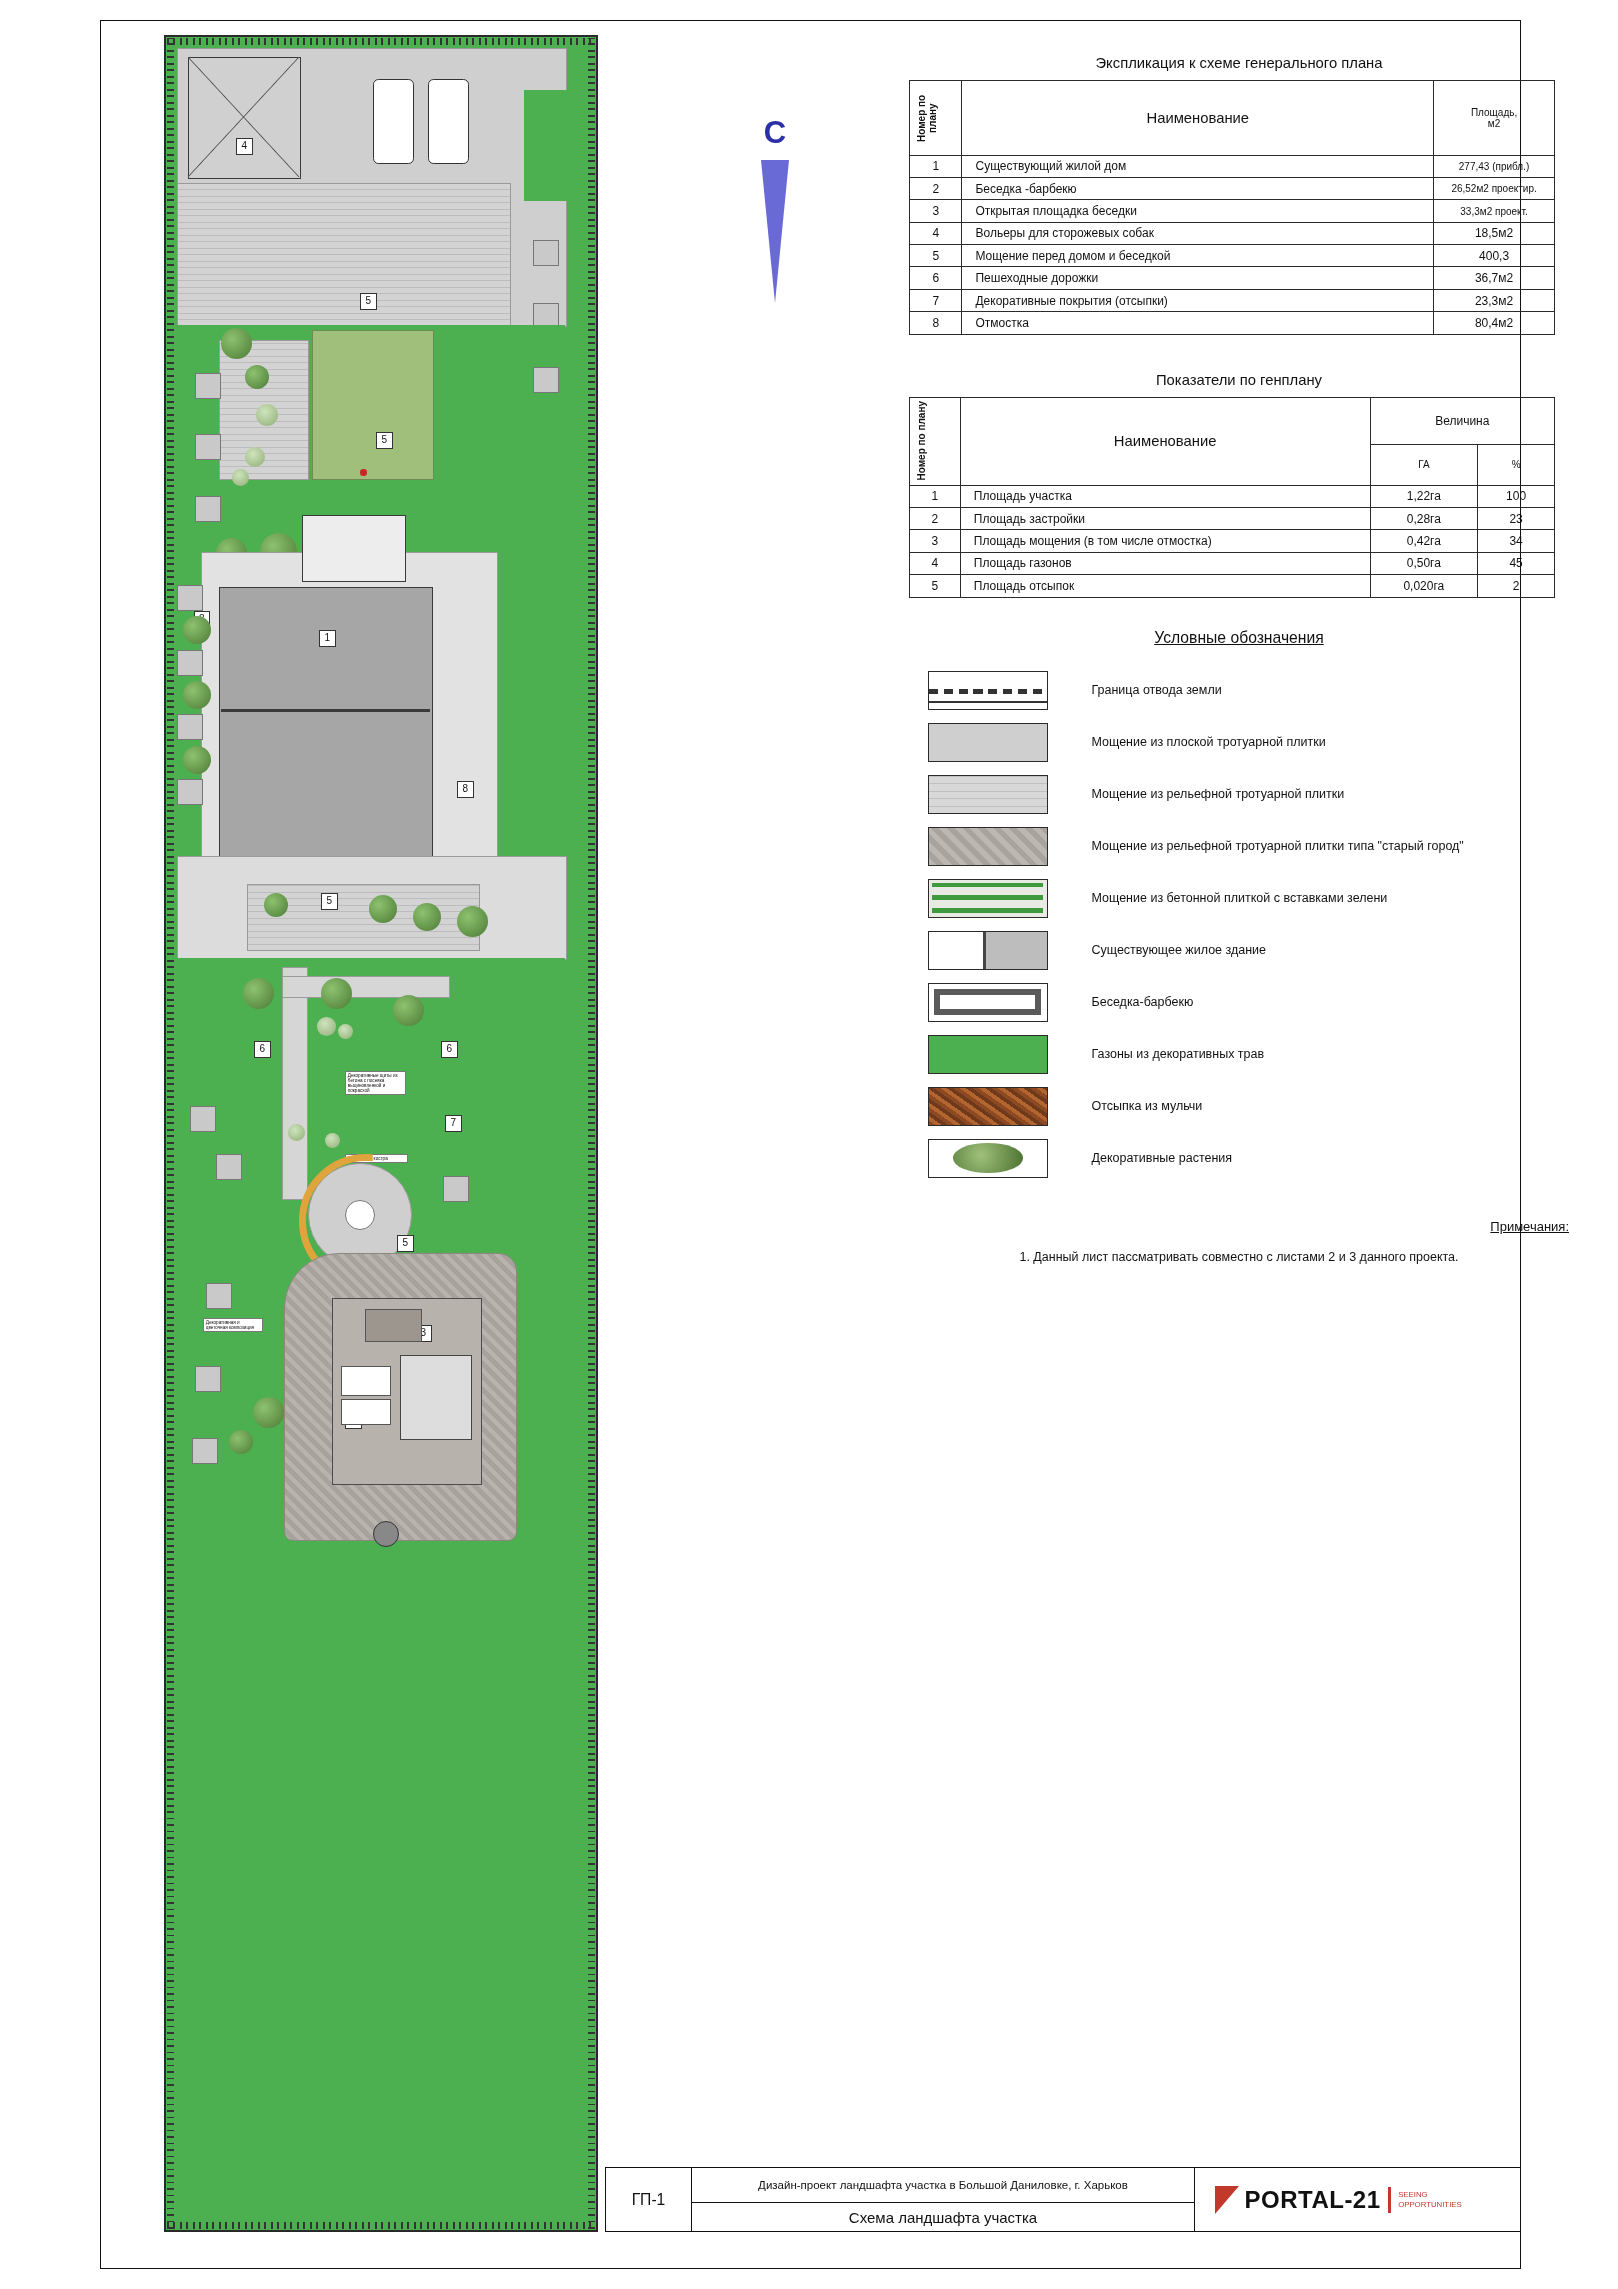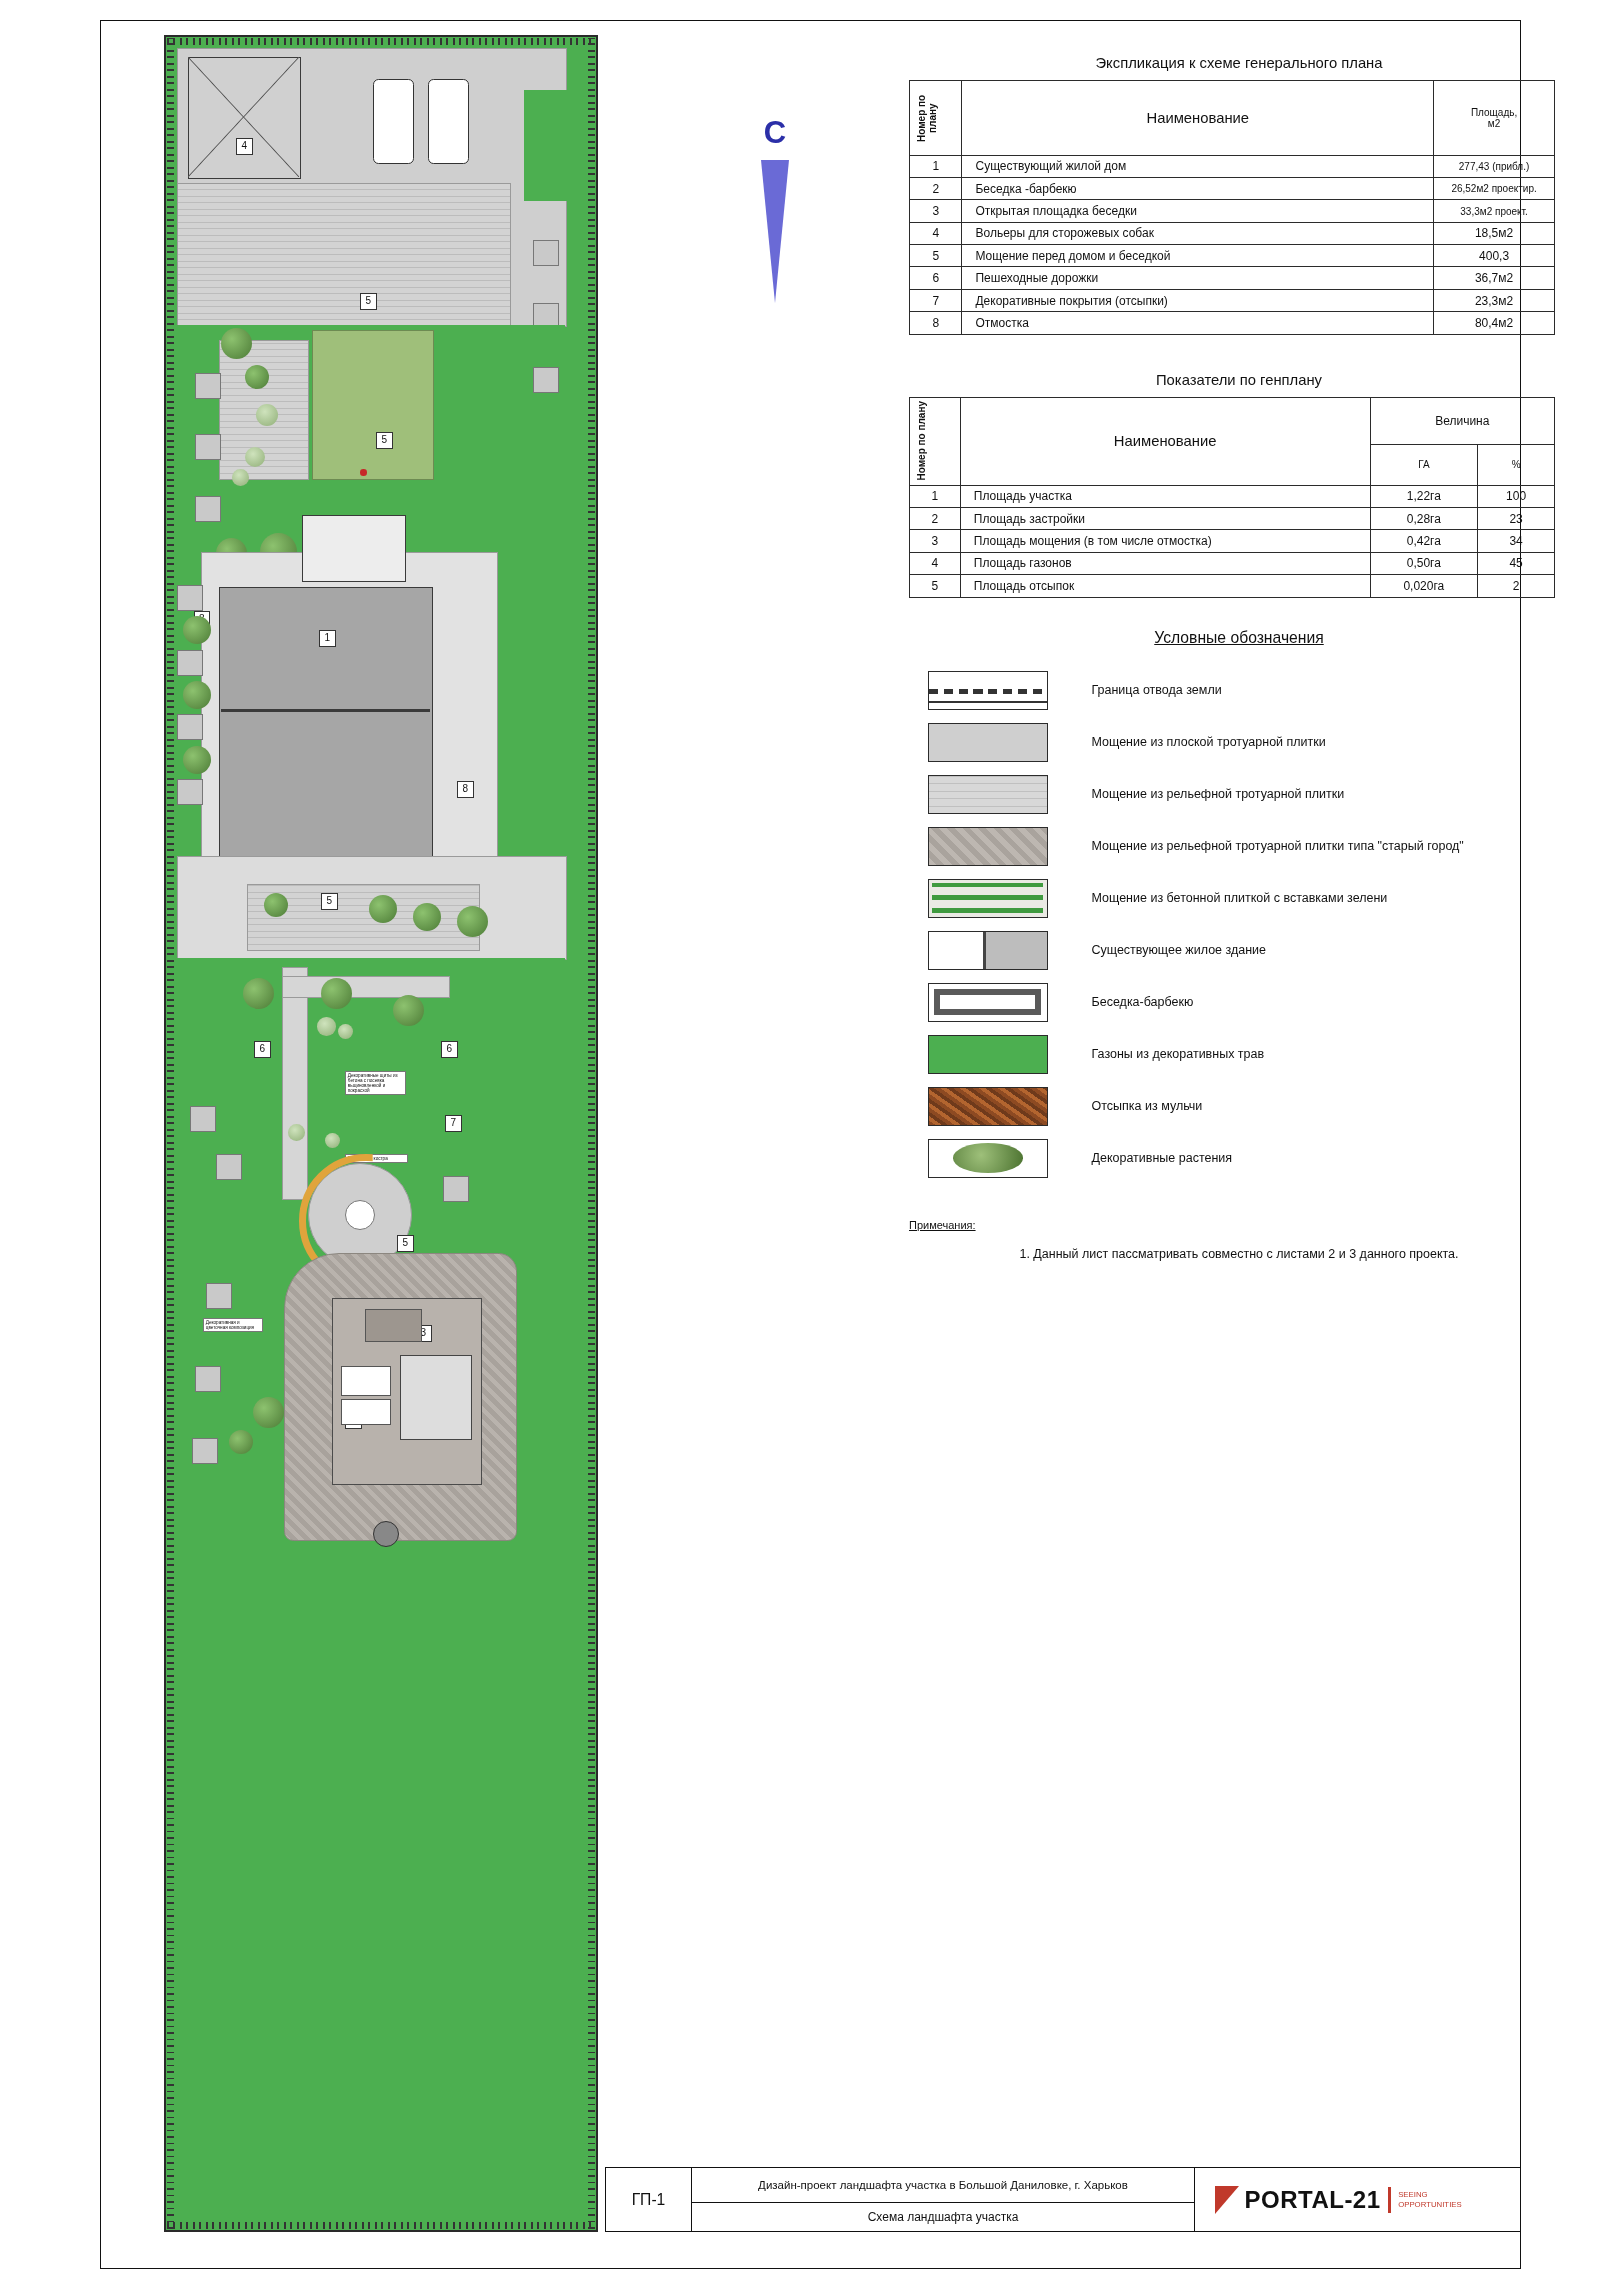--- a/index.html
+++ b/index.html
@@ -69,29 +69,29 @@
      background:
       radial-gradient(circle at 18% 30%,transparent 11px,#555 11px 12px,transparent 12px),
       radial-gradient(circle at 55% 70%,transparent 13px,#555 13px 14px,transparent 14px),
       radial-gradient(circle at 82% 25%,transparent 10px,#555 10px 11px,transparent 11px);}
   .sw-mulch{background:repeating-linear-gradient(35deg,#8d4a22 0 3.7px,#b3652f 3.7px 7.4px,#6f3a1b 7.4px 11px);}
   .sw-plants{background:#fff;position:relative;}
   .sw-plants:after{content:"";position:absolute;left:24px;top:3.7px;width:70px;height:29.5px;border-radius:50%;
      background:radial-gradient(circle at 40% 40%,#9ec07a,#49702e);}
 
   
-  .notes-title{margin-top:41px;font-size:11px;text-decoration:underline;text-align:left;}
+  .notes-title{margin-top:41px;font-size:13px;text-decoration:underline;text-align:right;}
   .notes-text{margin-top:16.6px;font-size:12.5px;text-align:center;}
 
   
   .titleblock{position:absolute;left:605px;top:2167px;width:916px;height:65px;border:1.8px solid #111;display:flex;box-sizing:border-box;}
   .tb-code{width:85px;display:flex;align-items:center;justify-content:center;border-right:1.8px solid #111;font-size:15.7px;}
   .tb-mid{flex:1;display:flex;flex-direction:column;border-right:1.8px solid #111;}
   .tb-mid .r1{flex:1.25;display:flex;align-items:center;justify-content:center;border-bottom:0.9px solid #111;font-size:11.5px;text-align:center;line-height:1.25;padding:0 5.5px;}
-  .tb-mid .r2{flex:1;display:flex;align-items:center;justify-content:center;font-size:12px;}
+  .tb-mid .r2{flex:1;display:flex;align-items:center;justify-content:center;font-size:15px;}
   .tb-logo{width:305px;display:flex;align-items:center;padding-left:20px;}
   .logo-mark{width:0;height:0;border-left:24px solid #c0392b;border-bottom:28px solid transparent;margin-right:5.5px;}
   .logo-word{font-size:24px;font-weight:bold;letter-spacing:0.5px;}
   .logo-bar{width:2.8px;height:26px;background:#c0392b;margin:0 7.4px;}
   .logo-sub{font-size:7.8px;color:#c0392b;line-height:1.25;}
 </style>
 </head>
 <body>
 
 <div class="sheet">

